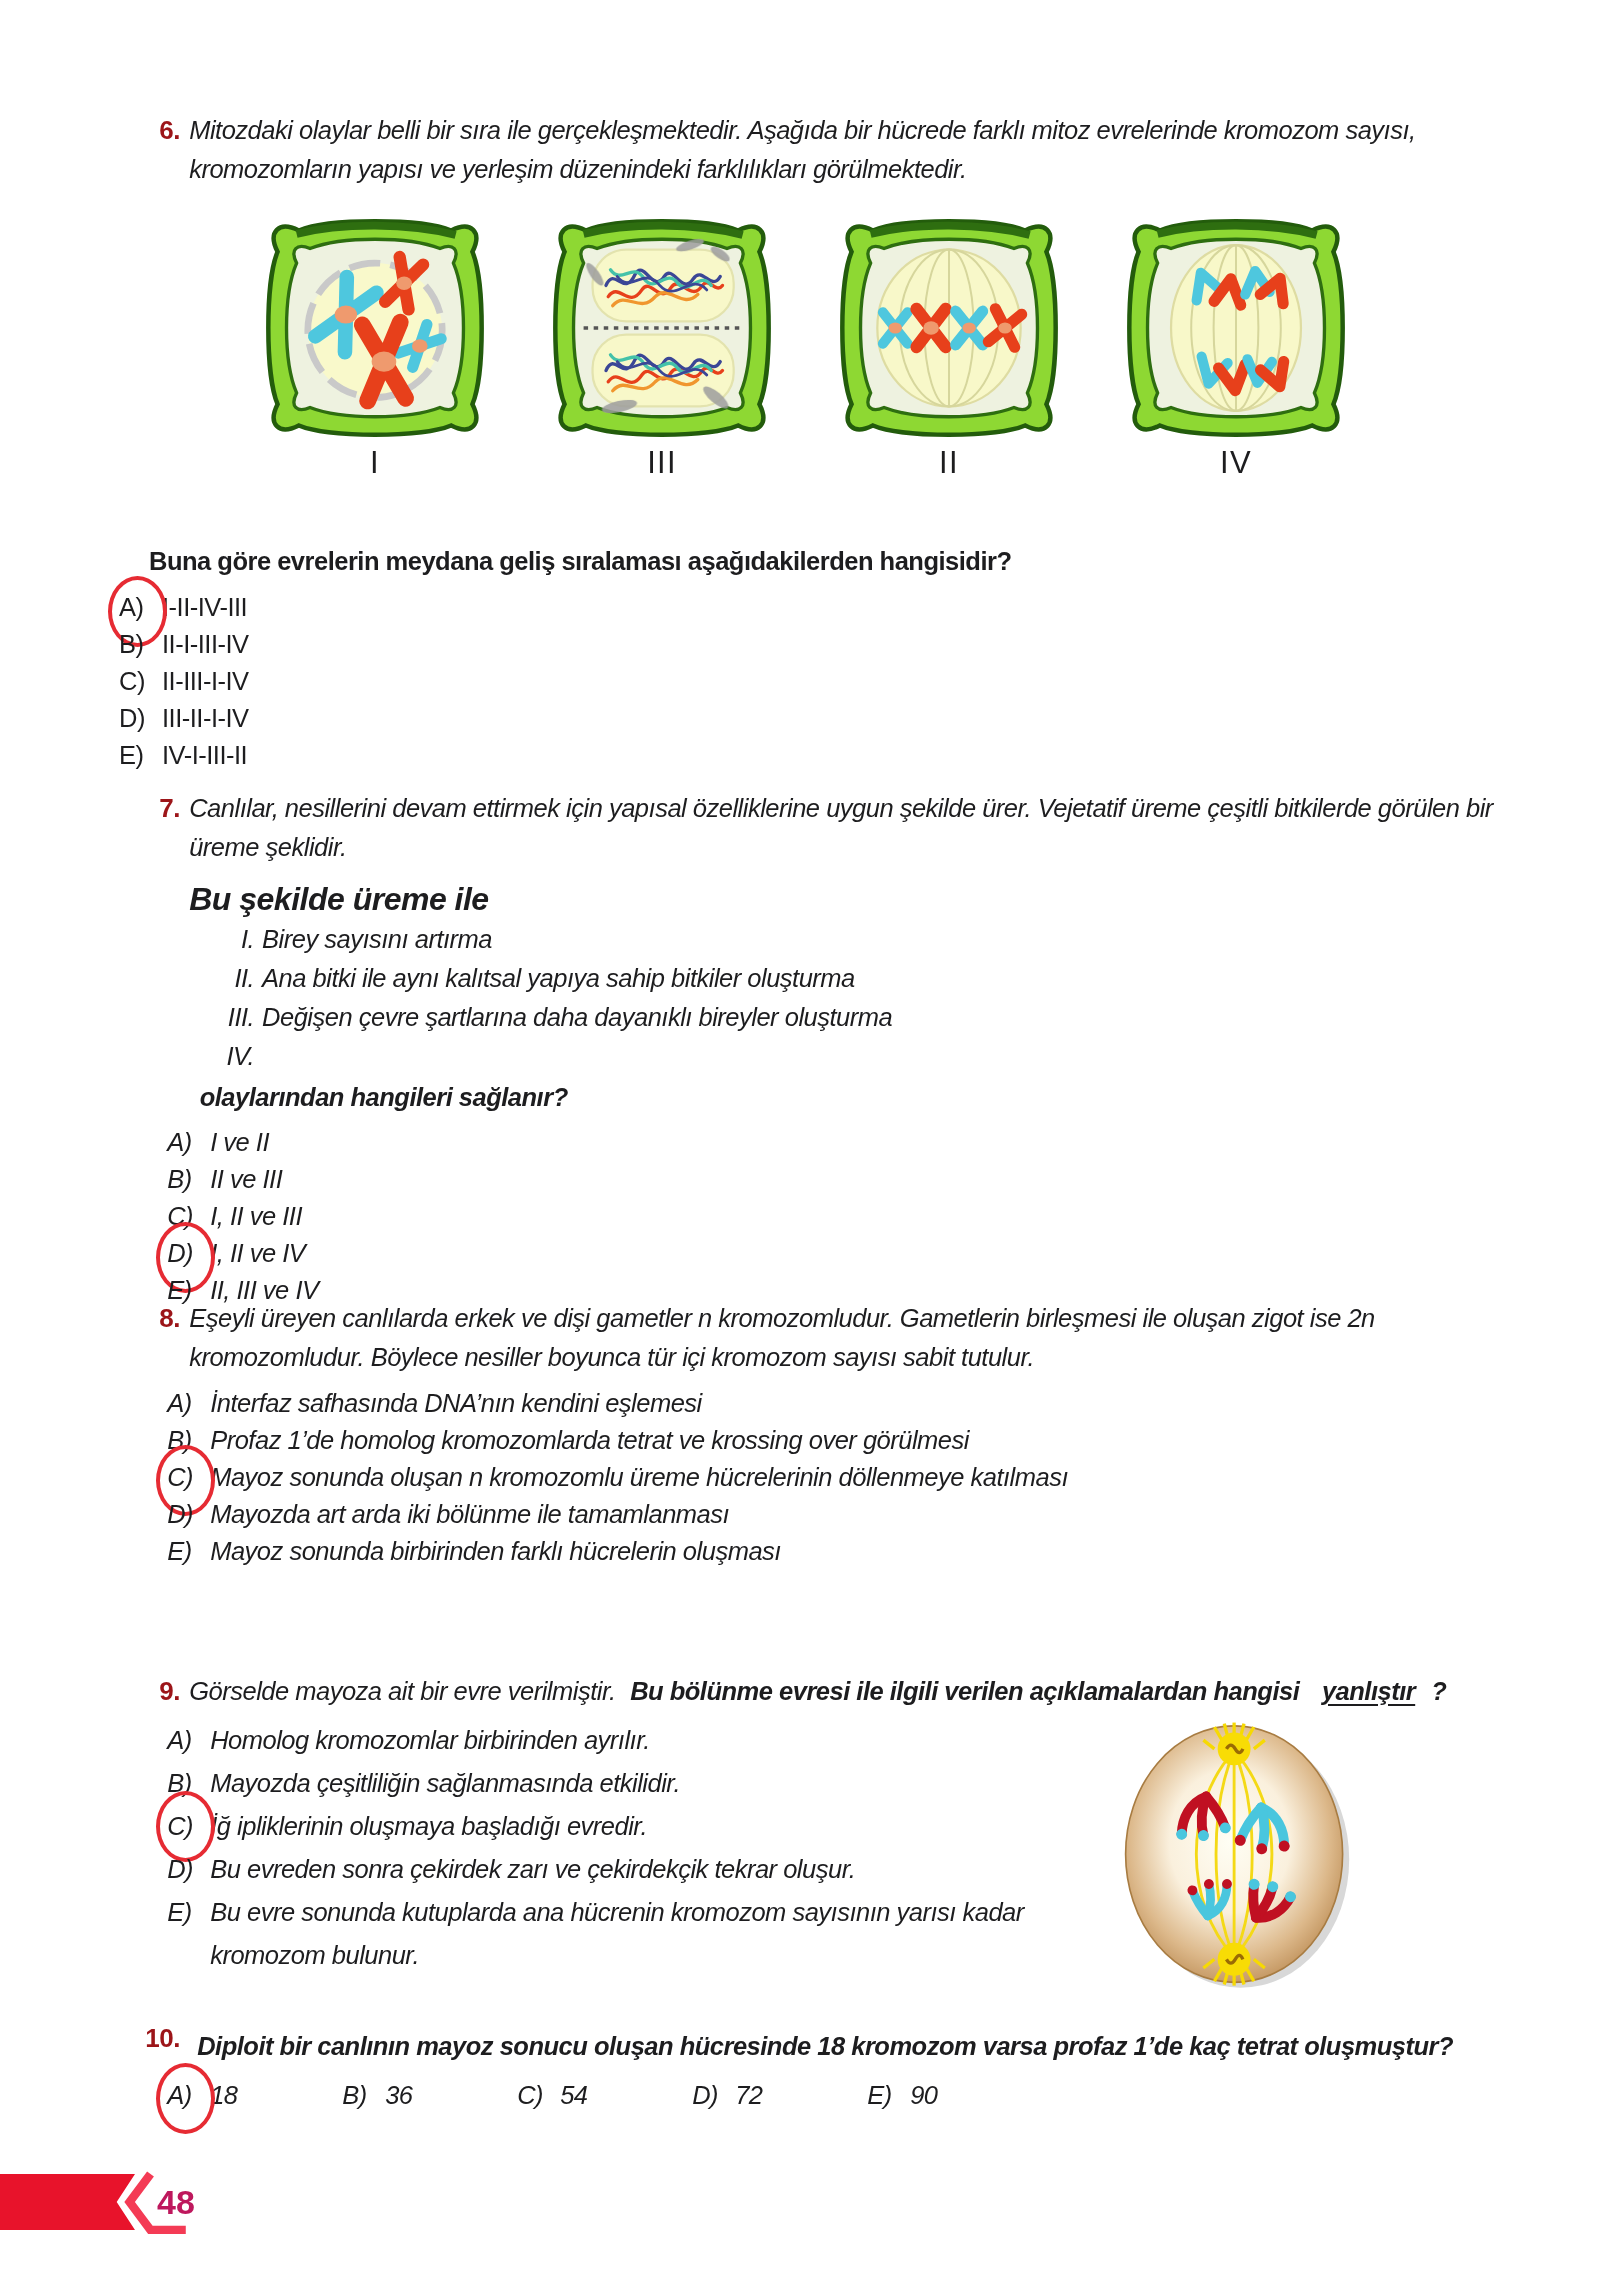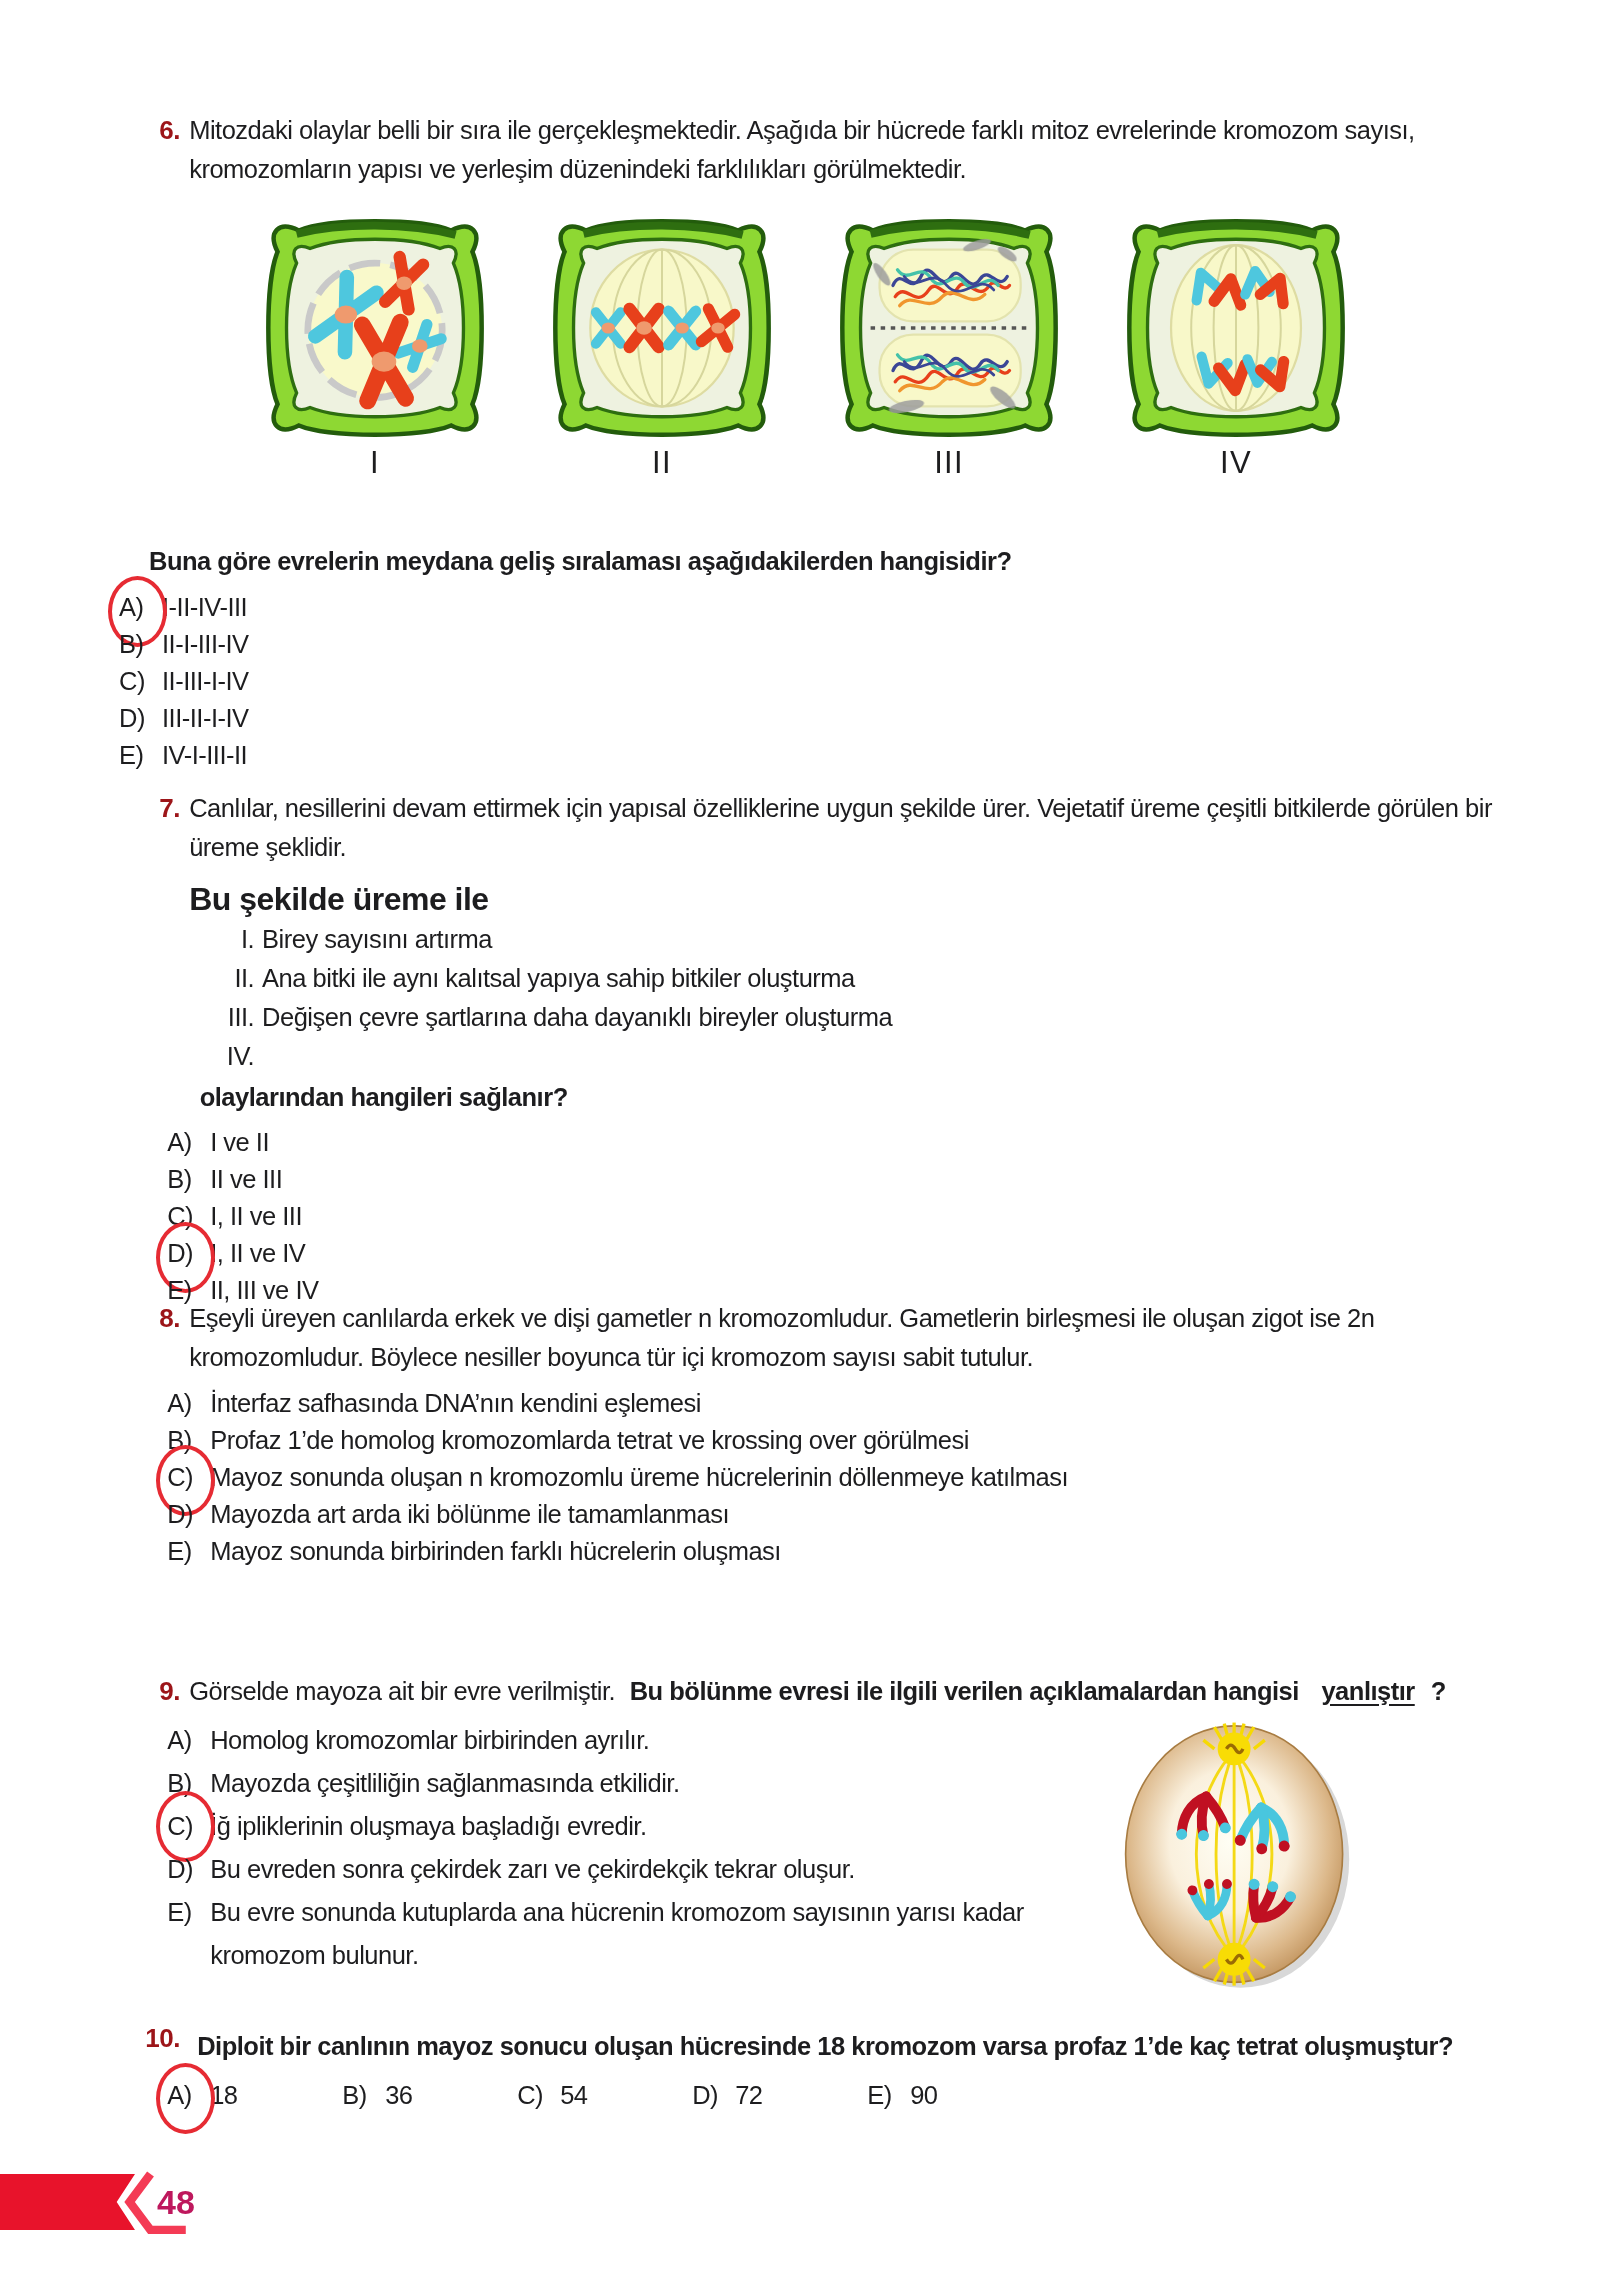--- a/index.html
+++ b/index.html
@@ -3,21 +3,21 @@
 <meta charset="utf-8">
 <style>
   html,body{margin:0;padding:0;background:#e9e9e9;}
   .page{position:relative;width:1623px;height:2295px;background:#ffffff;
         font-family:"Liberation Sans",sans-serif;color:#1d1d1f;overflow:hidden;
         letter-spacing:-0.5px;}
   .q{position:absolute;left:141px;width:1358px;}
   .qrow{display:flex;}
   .qnum{flex:0 0 39px;text-align:right;margin-right:9.2px;font-weight:bold;
         color:#9c1519;font-size:26px;line-height:39px;}
-  .qbody{flex:1;max-width:1305px;}
+  .qbody{flex:1;max-width:1305px;font-style:italic;}
   .qtext{margin:0;font-size:25.5px;line-height:39px;}
   .stem{margin:8px;font-size:25.5px;line-height:39px;font-weight:bold;}
   .stem-underline{text-decoration:underline;text-underline-offset:3.9px;}
   .lead{margin:13px 0 0 0;font-size:32px;line-height:39px;font-weight:bold;}
   .stem2{margin:1.3px 0 0 10.5px;font-size:25.5px;line-height:39px;font-weight:bold;}
   .items{margin:1.3px 0 0 0;}
   .item{display:flex;font-size:25.5px;line-height:39px;}
   .item-num{flex:0 0 65px;text-align:right;margin-right:7.9px;}
   .opts{list-style:none;margin:7.9px 0 0 -22px;padding:0;}
   .opt{display:flex;font-size:25.5px;line-height:37px;}
@@ -89,55 +89,20 @@
           </g>
         </svg>
         <div class="figcap">I</div>
       </div>
 
       <div class="fig">
         <svg viewBox="0 0 200 200">
           <path d="M13 32 C4 14 14 4 32 13 C58 2 142 2 168 13 C186 4 196 14 187 32 C198 58 198 142 187 168 C196 186 186 196 168 187 C142 198 58 198 32 187 C14 196 4 186 13 168 C2 142 2 58 13 32 Z" fill="#8ed833" stroke="#235c0c" stroke-width="4"></path>
           <path d="M30 16 C70 6 130 6 172 17" fill="none" stroke="#2e6e10" stroke-width="7"></path>
           <path d="M30 42 C24 30 30 24 42 29 C70 18 130 18 158 29 C170 24 176 30 170 42 C182 70 182 130 170 158 C176 170 170 176 158 171 C130 182 70 182 42 171 C30 176 24 170 30 158 C18 130 18 70 30 42 Z" fill="#eef2e0" stroke="#2e6e10" stroke-width="3"></path>
-          <ellipse cx="100" cy="100" rx="64" ry="70" fill="#f8f8c9" stroke="#dedca2" stroke-width="2"></ellipse>
-          <g fill="none" stroke="#d6d69c" stroke-width="1.8">
-            <ellipse cx="100" cy="100" rx="44" ry="70"></ellipse>
-            <ellipse cx="100" cy="100" rx="22" ry="70"></ellipse>
-            <line x1="100" y1="30" x2="100" y2="170"></line>
-          </g>
-          <g stroke-linecap="round" fill="none">
-            <g transform="translate(52,100)" stroke="#4ec7de" stroke-width="9">
-                <path d="M-11 -14 L11 14 M11 -14 L-11 14"></path>
-              </g>
-            <g transform="translate(84,100)" stroke="#e7401b" stroke-width="11">
-                <path d="M-13 -17 L13 17 M13 -17 L-13 17"></path>
-              </g>
-            <g transform="translate(118,100)" stroke="#4ec7de" stroke-width="10">
-                <path d="M-12 -15 L12 15 M12 -15 L-12 15"></path>
-              </g>
-            <g transform="translate(150,100) rotate(12)" stroke="#e7401b" stroke-width="10">
-                <path d="M-12 -15 L12 15 M12 -15 L-12 15"></path>
-              </g>
-          </g>
-          <g fill="#ef9a6e">
-            <ellipse cx="52" cy="100" rx="6" ry="5"></ellipse>
-              <ellipse cx="84" cy="100" rx="7" ry="6"></ellipse>
-            <ellipse cx="118" cy="100" rx="6" ry="5"></ellipse>
-              <ellipse cx="150" cy="100" rx="6" ry="5"></ellipse>
-          </g>
-        </svg>
-        <div class="figcap">II</div>
-      </div>
-
-      <div class="fig">
-        <svg viewBox="0 0 200 200">
-          <path d="M13 32 C4 14 14 4 32 13 C58 2 142 2 168 13 C186 4 196 14 187 32 C198 58 198 142 187 168 C196 186 186 196 168 187 C142 198 58 198 32 187 C14 196 4 186 13 168 C2 142 2 58 13 32 Z" fill="#8ed833" stroke="#235c0c" stroke-width="4"></path>
-          <path d="M30 16 C70 6 130 6 172 17" fill="none" stroke="#2e6e10" stroke-width="7"></path>
-          <path d="M30 42 C24 30 30 24 42 29 C70 18 130 18 158 29 C170 24 176 30 170 42 C182 70 182 130 170 158 C176 170 170 176 158 171 C130 182 70 182 42 171 C30 176 24 170 30 158 C18 130 18 70 30 42 Z" fill="#eef2e0" stroke="#2e6e10" stroke-width="3"></path>
           <rect x="38" y="30" width="126" height="64" rx="30" fill="#f8f8c9" stroke="#e3e3ae" stroke-width="2"></rect>
           <rect x="38" y="106" width="126" height="64" rx="30" fill="#f8f8c9" stroke="#e3e3ae" stroke-width="2"></rect>
           <g fill="none" stroke-linecap="round" stroke-linejoin="round" stroke-width="3">
             <path stroke="#3b4696" d="M50 62 C58 44 66 74 76 52 C84 38 92 70 102 54 C110 42 118 72 128 56 C136 44 144 68 152 54"></path>
             <path stroke="#e7401b" d="M52 72 C62 58 70 84 82 66 C90 54 98 80 108 64 C116 52 126 78 136 62 C142 54 148 70 154 62"></path>
             <path stroke="#44c2a9" d="M54 48 C64 62 74 40 84 56 C94 70 104 46 114 60 C124 72 134 48 144 62"></path>
             <path stroke="#f0962e" d="M56 80 C68 66 80 88 94 72 C106 60 118 84 132 70"></path>
             <path stroke="#3b4696" stroke-width="2.5" d="M60 54 C72 70 84 44 98 62 C112 78 126 50 140 66"></path>
           </g>
           <g fill="none" stroke-linecap="round" stroke-linejoin="round" stroke-width="3" transform="translate(0,76)">
@@ -150,20 +115,55 @@
           <line x1="30" y1="100" x2="172" y2="100" stroke="#555555" stroke-width="3" stroke-dasharray="4 5"></line>
           <g fill="#9d9d9d" opacity="0.85">
             <ellipse cx="125" cy="26" rx="13" ry="4" transform="rotate(-18 125 26)"></ellipse>
             <ellipse cx="152" cy="34" rx="10" ry="4" transform="rotate(35 152 34)"></ellipse>
             <ellipse cx="40" cy="52" rx="12" ry="4" transform="rotate(55 40 52)"></ellipse>
             <ellipse cx="62" cy="170" rx="16" ry="5" transform="rotate(-12 62 170)"></ellipse>
             <ellipse cx="148" cy="162" rx="14" ry="5" transform="rotate(40 148 162)"></ellipse>
           </g>
         </svg>
         <div class="figcap">III</div>
+      </div>
+
+      <div class="fig">
+        <svg viewBox="0 0 200 200">
+          <path d="M13 32 C4 14 14 4 32 13 C58 2 142 2 168 13 C186 4 196 14 187 32 C198 58 198 142 187 168 C196 186 186 196 168 187 C142 198 58 198 32 187 C14 196 4 186 13 168 C2 142 2 58 13 32 Z" fill="#8ed833" stroke="#235c0c" stroke-width="4"></path>
+          <path d="M30 16 C70 6 130 6 172 17" fill="none" stroke="#2e6e10" stroke-width="7"></path>
+          <path d="M30 42 C24 30 30 24 42 29 C70 18 130 18 158 29 C170 24 176 30 170 42 C182 70 182 130 170 158 C176 170 170 176 158 171 C130 182 70 182 42 171 C30 176 24 170 30 158 C18 130 18 70 30 42 Z" fill="#eef2e0" stroke="#2e6e10" stroke-width="3"></path>
+          <ellipse cx="100" cy="100" rx="64" ry="70" fill="#f8f8c9" stroke="#dedca2" stroke-width="2"></ellipse>
+          <g fill="none" stroke="#d6d69c" stroke-width="1.8">
+            <ellipse cx="100" cy="100" rx="44" ry="70"></ellipse>
+            <ellipse cx="100" cy="100" rx="22" ry="70"></ellipse>
+            <line x1="100" y1="30" x2="100" y2="170"></line>
+          </g>
+          <g stroke-linecap="round" fill="none">
+            <g transform="translate(52,100)" stroke="#4ec7de" stroke-width="9">
+                <path d="M-11 -14 L11 14 M11 -14 L-11 14"></path>
+              </g>
+            <g transform="translate(84,100)" stroke="#e7401b" stroke-width="11">
+                <path d="M-13 -17 L13 17 M13 -17 L-13 17"></path>
+              </g>
+            <g transform="translate(118,100)" stroke="#4ec7de" stroke-width="10">
+                <path d="M-12 -15 L12 15 M12 -15 L-12 15"></path>
+              </g>
+            <g transform="translate(150,100) rotate(12)" stroke="#e7401b" stroke-width="10">
+                <path d="M-12 -15 L12 15 M12 -15 L-12 15"></path>
+              </g>
+          </g>
+          <g fill="#ef9a6e">
+            <ellipse cx="52" cy="100" rx="6" ry="5"></ellipse>
+              <ellipse cx="84" cy="100" rx="7" ry="6"></ellipse>
+            <ellipse cx="118" cy="100" rx="6" ry="5"></ellipse>
+              <ellipse cx="150" cy="100" rx="6" ry="5"></ellipse>
+          </g>
+        </svg>
+        <div class="figcap">II</div>
       </div>
 
       <div class="fig">
         <svg viewBox="0 0 200 200">
           <path d="M13 32 C4 14 14 4 32 13 C58 2 142 2 168 13 C186 4 196 14 187 32 C198 58 198 142 187 168 C196 186 186 196 168 187 C142 198 58 198 32 187 C14 196 4 186 13 168 C2 142 2 58 13 32 Z" fill="#8ed833" stroke="#235c0c" stroke-width="4"></path>
           <path d="M30 16 C70 6 130 6 172 17" fill="none" stroke="#2e6e10" stroke-width="7"></path>
           <path d="M30 42 C24 30 30 24 42 29 C70 18 130 18 158 29 C170 24 176 30 170 42 C182 70 182 130 170 158 C176 170 170 176 158 171 C130 182 70 182 42 171 C30 176 24 170 30 158 C18 130 18 70 30 42 Z" fill="#eef2e0" stroke="#2e6e10" stroke-width="3"></path>
           <ellipse cx="100" cy="100" rx="58" ry="74" fill="#f8f8c9" stroke="#dedca2" stroke-width="2"></ellipse>
           <g fill="none" stroke="#d6d69c" stroke-width="1.8">
             <ellipse cx="100" cy="100" rx="40" ry="74"></ellipse>

